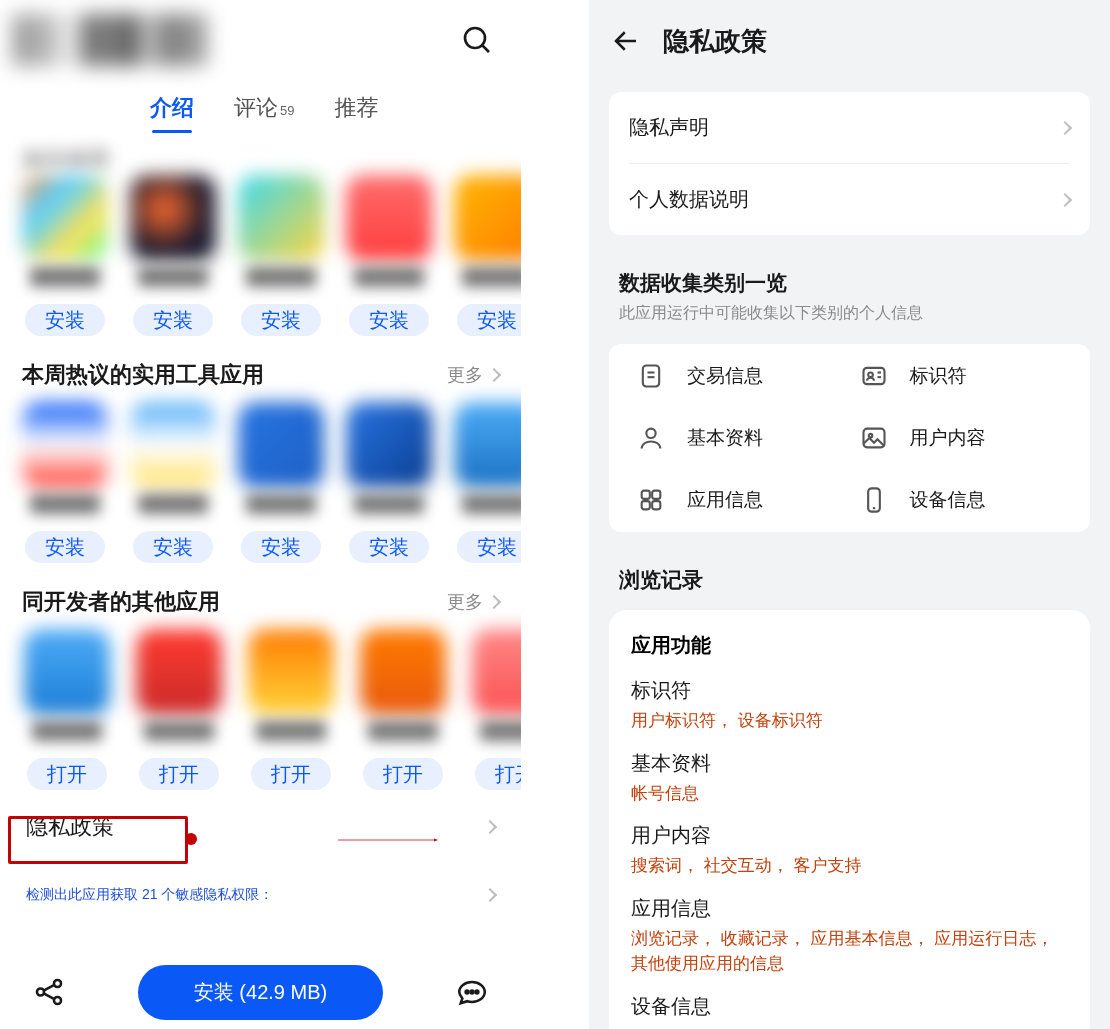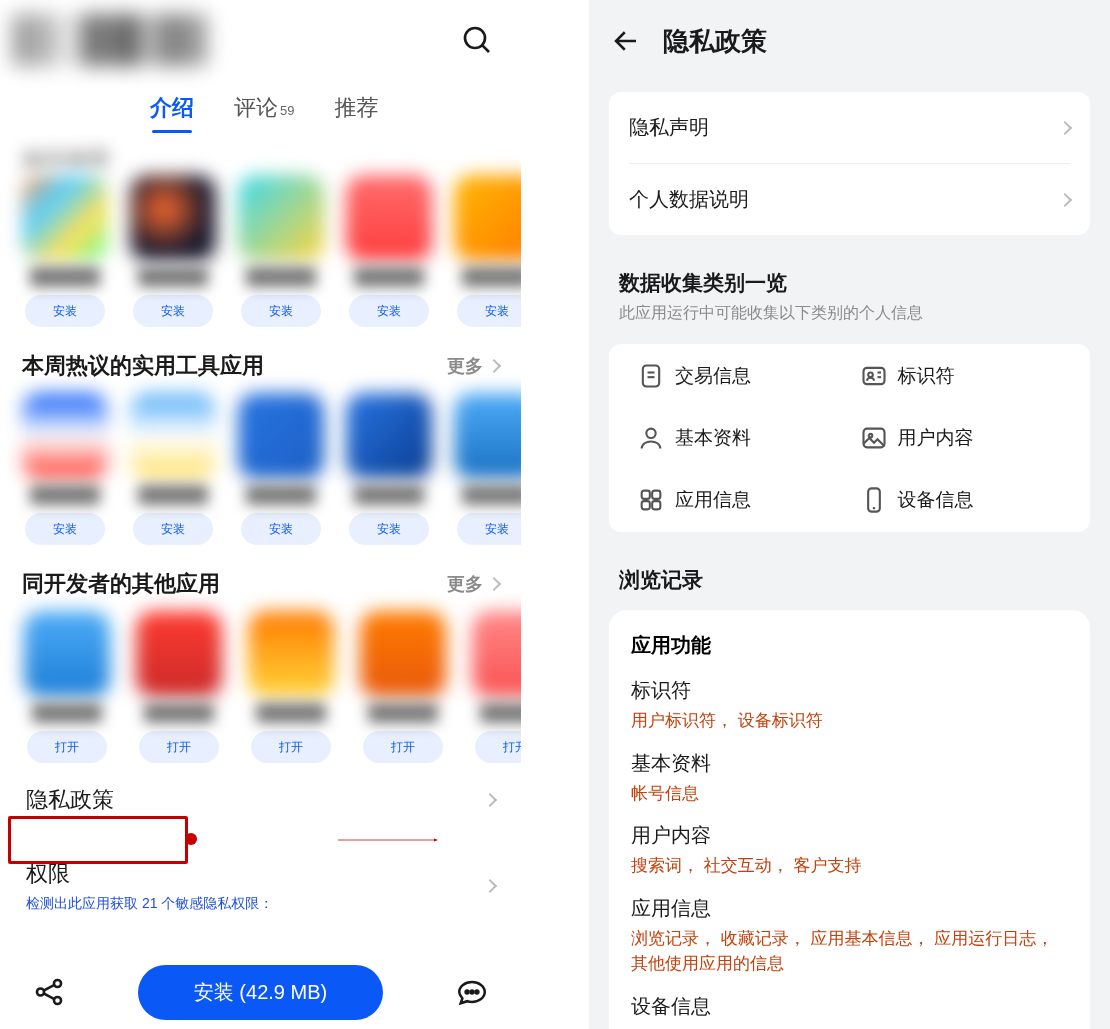--- a/index.html
+++ b/index.html
@@ -21,28 +21,28 @@
 .tab.active { color: #0a59f7; font-weight: 600; }
 .tab.active::after { content: ""; position: absolute; left: 2px; right: 2px; bottom: -10px; height: 3px; background: #0a59f7; border-radius: 3px; }
 .tab .sub { font-size: 13px; color: #666; margin-left: 2px; }
 
 
 .left-scroll { height: 820px; overflow: hidden; }
 
 
 .blur-heading { filter: blur(8px); font-size: 22px; font-weight: 600; padding: 10px 22px 0 22px; color: #222; opacity: .5; }
 .section-heading { font-size: 22px; font-weight: 600; padding: 24px 22px 12px 22px; color: #1a1a1a; display: flex; justify-content: space-between; align-items: center; }
-.more { color: #8a8a8a; font-size: 18px; font-weight: 700; display: flex; align-items: center; }
+.more { color: #8a8a8a; font-size: 18px; font-weight: 400; display: flex; align-items: center; }
 
 .apps-row { display: flex; gap: 22px; padding: 0 22px; }
 .app-tile { width: 86px; flex-shrink: 0; display: flex; flex-direction: column; align-items: center; }
 .apps-row.tight .app-tile { width: 90px; }
 .app-icon-blur { width: 86px; height: 86px; border-radius: 18px; filter: blur(9px); }
 .app-label-blur { width: 70px; height: 20px; margin-top: 6px; filter: blur(7px); background: #777; border-radius: 4px; }
-.app-btn { margin-top: 8px; width: 80px; height: 32px; border-radius: 16px; background: #e8effe; color: #0a59f7; font-size: 12px; display: flex; align-items: center; justify-content: center; }
+.app-btn { margin-top: 17px; width: 80px; height: 32px; border-radius: 16px; background: #e8effe; color: #0a59f7; font-size: 20px; display: flex; align-items: center; justify-content: center; }
 
 
 .c1{background:linear-gradient(135deg,#ff9a56,#56d0ff,#ffe156,#56ffa0);} 
 .c2{background:radial-gradient(circle at 40% 40%,#ff6b2c,#1a1a2e 60%);} 
 .c3{background:linear-gradient(135deg,#38d9f0,#ffd43b);} 
 .c4{background:linear-gradient(180deg,#ff6b6b,#ff3d3d);} 
 .c5{background:linear-gradient(135deg,#ffb703,#ff7b00);} 
 .c6{background:linear-gradient(180deg,#0a59f7,#fff 50%,#ff3b30);} 
 .c7{background:linear-gradient(180deg,#4dabf7,#fff 50%,#ffe066);} 
 .c8{background:linear-gradient(135deg,#2875e3,#1c5fc3);} 
@@ -72,21 +72,21 @@
 .right-header { height: 82px; display: flex; align-items: center; padding: 0 22px; background: #f1f3f5; gap: 22px; }
 .right-title { font-size: 26px; font-weight: 600; color: #1a1a1a; }
 .card { background: #fff; margin: 10px 20px; border-radius: 12px; }
 .card-row { padding: 22px 20px; display: flex; justify-content: space-between; align-items: center; font-size: 20px; color: #1a1a1a; }
 .card-divider { height: 1px; background: #eee; margin: 0 20px; }
 
 .sect-head { padding: 24px 46px 6px 30px; font-size: 21px; font-weight: 600; color: #1a1a1a; }
 .sect-sub { padding: 0 30px 10px 30px; font-size: 16px; color: #8a8a8a; }
 
 .data-grid { display: grid; grid-template-columns: 1fr 1fr; padding: 18px 28px; gap: 34px 20px; }
-.data-item { display: flex; align-items: center; gap: 10px; color: #1a1a1a; font-size: 19px; }
+.data-item { display: flex; align-items: center; gap: 22px; color: #1a1a1a; font-size: 19px; }
 .data-icon { width: 28px; height: 28px; flex-shrink: 0; color: #555; }
 
 .usage-card { background: #fff; margin: 10px 20px 0 20px; border-radius: 18px 18px 0 0; padding: 22px 22px 6px 22px; }
 .usage-title { font-size: 20px; font-weight: 600; margin-bottom: 18px; }
 .usage-block { margin-bottom: 16px; }
 .usage-label { font-size: 20px; color: #1a1a1a; margin-bottom: 4px; }
 .usage-vals { font-size: 17px; color: #c2410c; line-height: 1.5; }
 .usage-label.partial { margin-bottom:0; }
 
 .chevron { width: 10px; height: 10px; border-top: 2px solid #bbb; border-right: 2px solid #bbb; transform: rotate(45deg); }
@@ -211,21 +211,20 @@
       </div>
 
       <div class="list-row">
         <div class="lr-main">
             <span class="lr-title">隐私政策</span>
           </div>
         <span class="chevron"></span>
       </div>
       <div class="list-row">
         <div class="lr-main">
-          <span class="lr-title">权限</span>
           <span class="lr-sub">检测出此应用获取 21 个敏感隐私权限：</span>
         </div>
         <span class="chevron"></span>
       </div>
     </div>
 
     <div class="bottom-bar">
       <svg width="34" height="34" viewBox="0 0 24 24" fill="none" stroke="#1a1a1a" stroke-width="1.8">
           <circle cx="6" cy="12" r="2.5"></circle>
           <circle cx="18" cy="6" r="2.5"></circle>

